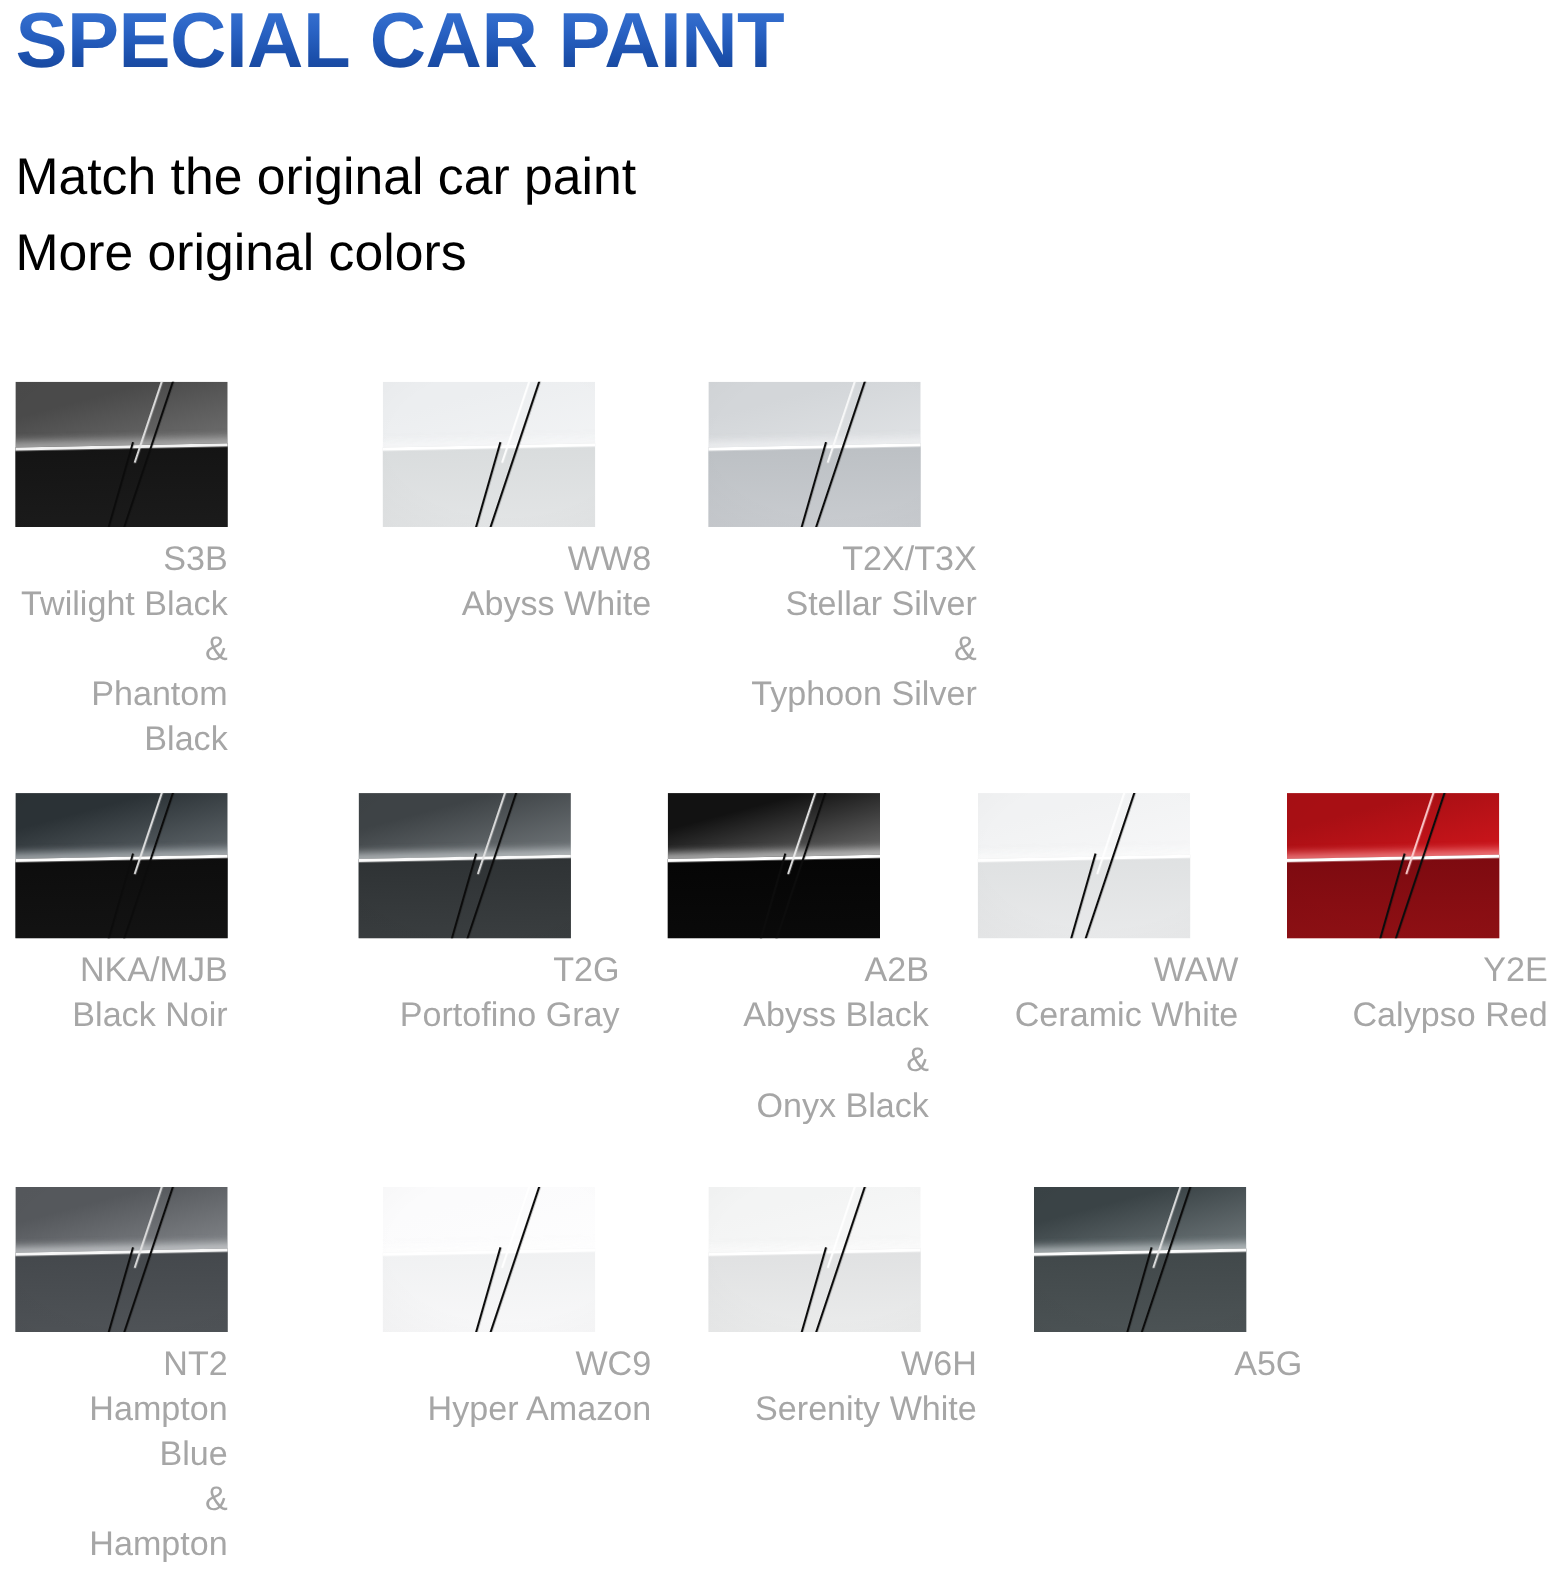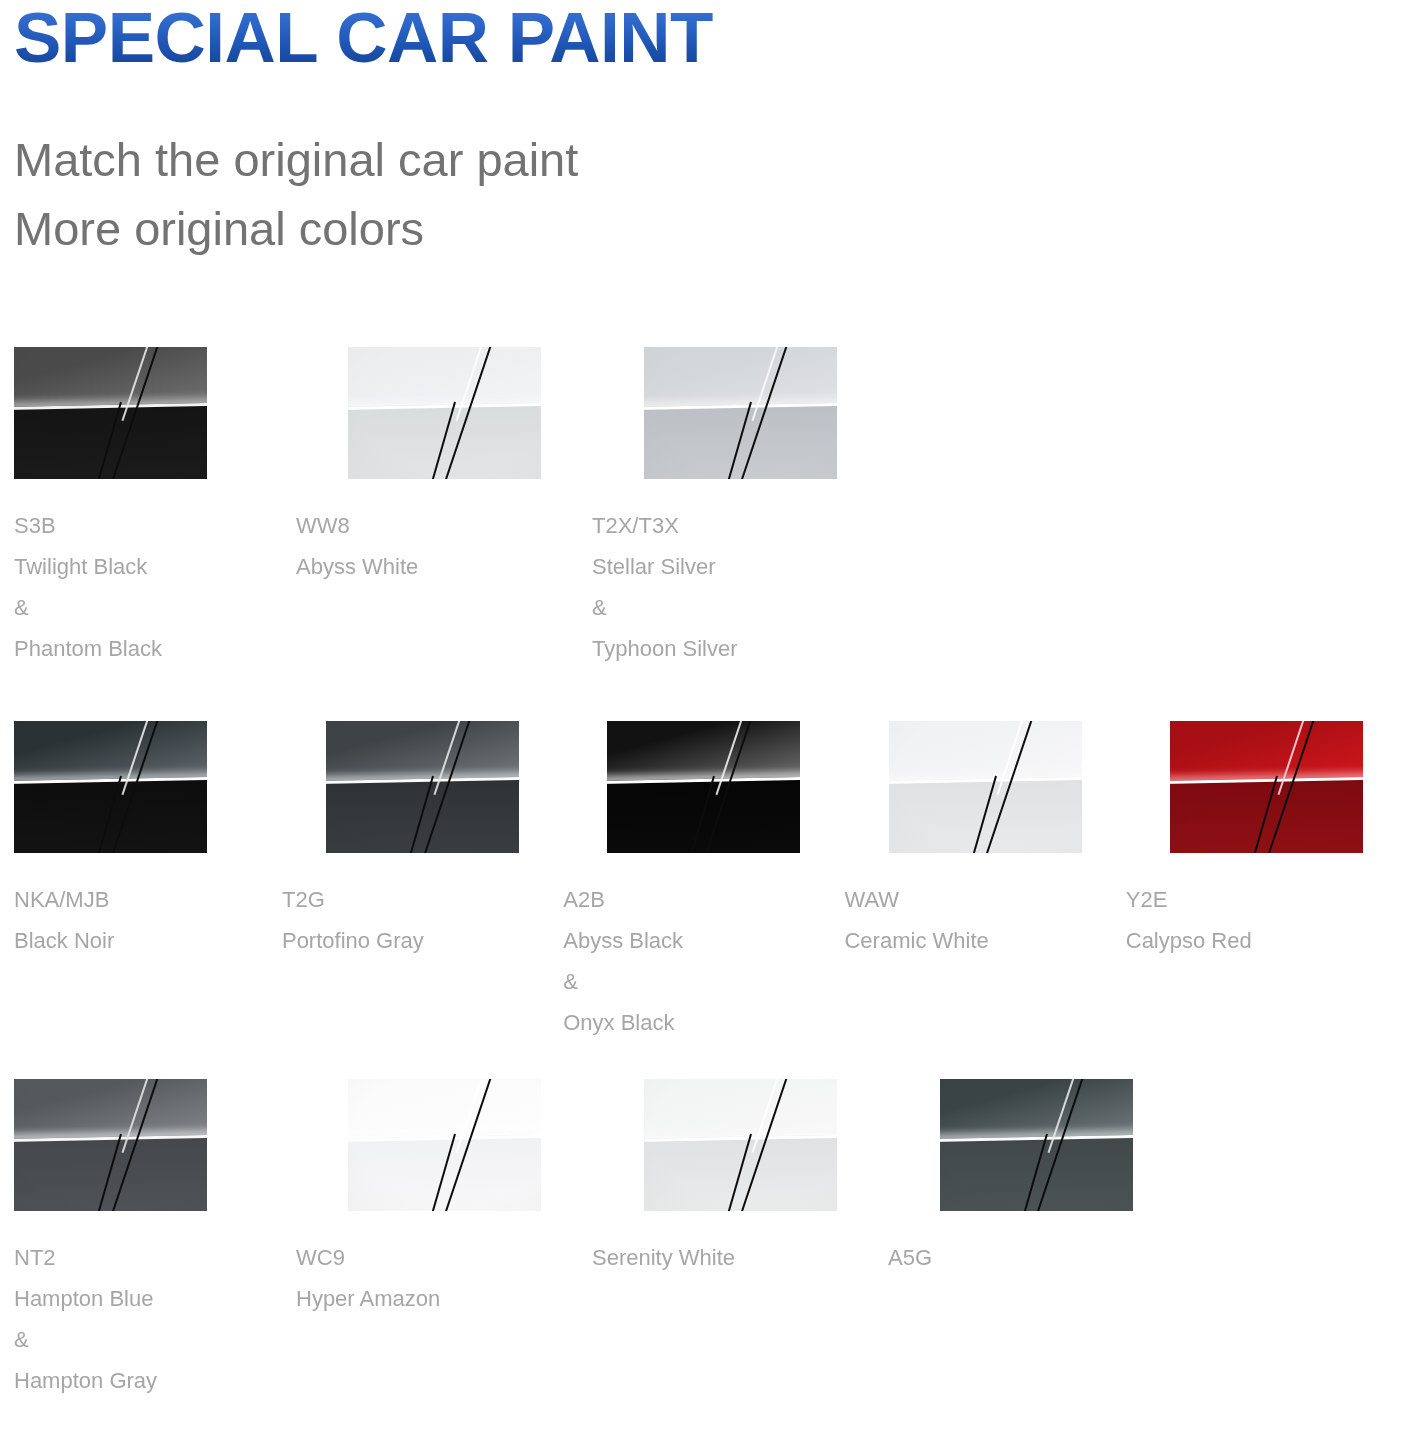--- a/index.html
+++ b/index.html
@@ -32,21 +32,21 @@
     color: transparent;
     -webkit-text-fill-color: transparent;
     white-space: nowrap;
   }
   .subtitle-block {
     margin-top: 52px;
     padding-left: 14px;
   }
   .subtitle-line {
     font-size: 47px;
-    color: #737373;
+    color: #000000;
     line-height: 1.47;
     font-weight: 400;
     white-space: nowrap;
   }
 
   
   .grid {
     position: absolute;
     left: 0;
     top: 347px;
@@ -133,24 +133,24 @@
     opacity: .9;
   }
   .sw-vig {
     position: absolute; inset: 0;
     background: radial-gradient(ellipse 120% 110% at 58% 42%, rgba(255,255,255,0) 45%, rgba(0,0,0,0.05) 100%);
     pointer-events: none;
   }
 
   
   .label {
-    margin-top: 26px;
-    text-align: left;
+    margin-top: 8px;
+    text-align: right;
     color: #a6a6a6;
-    font-size: 22px;
+    font-size: 31px;
     line-height: 41px;
     font-weight: 400;
     width: 100%;
     white-space: pre-line;
   }
   .cell.first .label { width: 193px; }
   .code { display: block; }
   .name { display: block; }
 </style>
 </head>
@@ -314,21 +314,21 @@
           <div class="swatch">
             <div class="sw-upper" style="background: linear-gradient(165deg, rgb(243, 244, 244) 0%, rgb(243, 244, 244) 18%, rgb(252, 252, 252) 92%);"></div>
             <div class="sw-glow" style="background: linear-gradient(rgba(0, 0, 0, 0) 0%, rgb(250, 250, 250) 85%, rgb(255, 255, 255) 100%);"></div>
             <div class="sw-lower" style="background: linear-gradient(rgb(224, 225, 226) 0%, rgb(235, 236, 236) 100%);"></div>
             <div class="sw-highlight" style="background: rgb(255, 255, 255);"></div>
             <div class="sw-gap-hl" style="background: rgb(255, 255, 255);"></div>
             <div class="sw-gap"></div>
             <div class="sw-gap-b"></div>
             <div class="sw-vig"></div>
           </div>
-          <div class="label"><span class="name">Serenity White</span></div>
+          <div class="label"><span class="code">W6H</span><span class="name">Serenity White</span></div>
         </div>
         <div class="cell">
           <div class="swatch">
             <div class="sw-upper" style="background: linear-gradient(165deg, rgb(58, 67, 70) 0%, rgb(58, 67, 70) 18%, rgb(154, 162, 165) 92%);"></div>
             <div class="sw-glow" style="background: linear-gradient(rgba(0, 0, 0, 0) 0%, rgb(194, 201, 203) 85%, rgb(252, 252, 252) 100%);"></div>
             <div class="sw-lower" style="background: linear-gradient(rgb(65, 72, 74) 0%, rgb(76, 83, 85) 100%);"></div>
             <div class="sw-highlight" style="background: rgb(252, 252, 252);"></div>
             <div class="sw-gap-hl" style="background: rgb(232, 232, 232);"></div>
             <div class="sw-gap"></div>
             <div class="sw-gap-b"></div>

